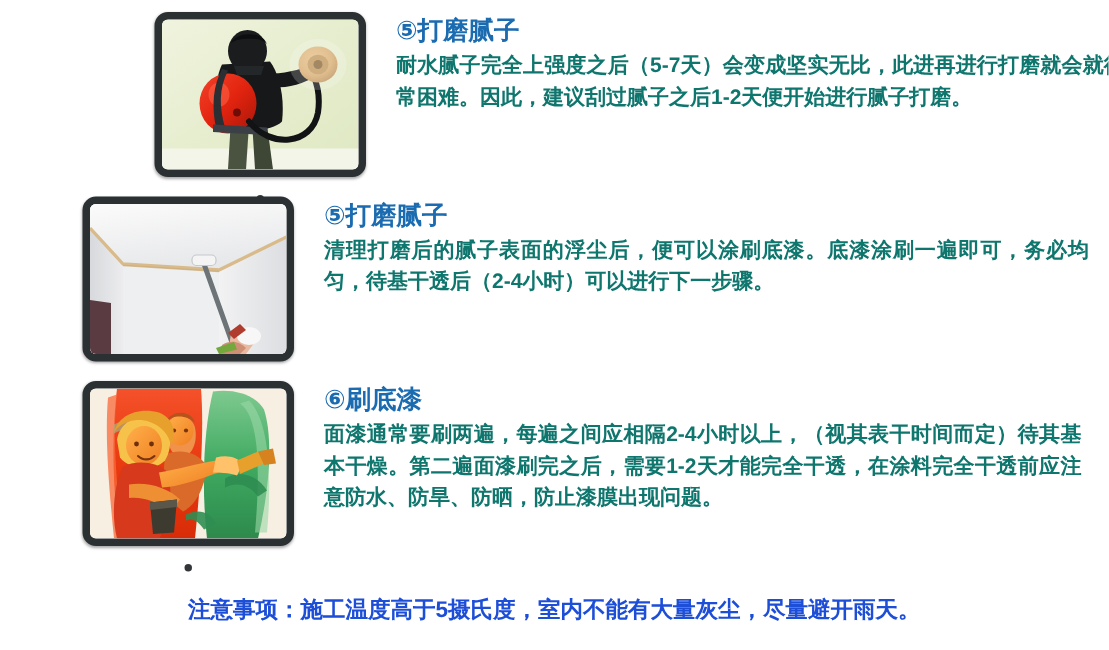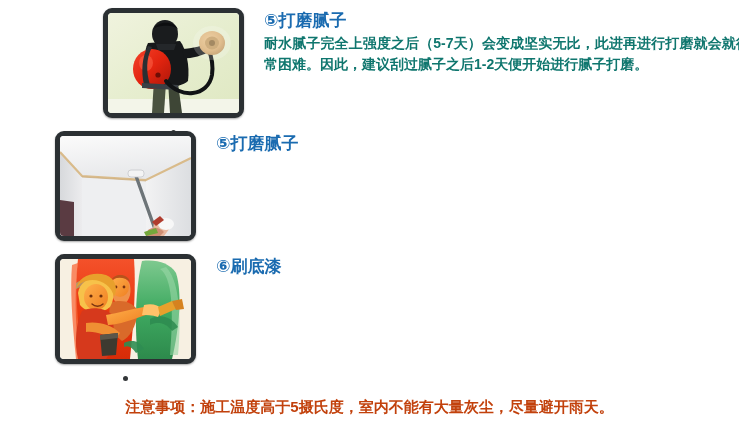--- a/index.html
+++ b/index.html
@@ -105,21 +105,21 @@
   .step-3 .step-body { max-width: 505px; }
   .step-2 .step-body { max-width: 510px; }
 
   
   .footer-note {
     position: absolute;
     left: 0;
     top: 396px;
     width: 739px;
     text-align: center;
-    color: #c2410c;
+    color: #1d4ed8;
     font-size: 15px;
     font-weight: bold;
     line-height: 22px;
     white-space: nowrap;
   }
 
   
   svg { display: block; width: 100%; height: 100%; }
 </style>
 </head>
@@ -236,20 +236,21 @@
 
             <ellipse cx="106" cy="88" rx="8" ry="6" fill="#f7f7f7"></ellipse>
             <path d="M92 86 L100 80 L104 84 L96 90 Z" fill="#b03c2e"></path>
           </svg>
         </div>
       </div>
       <div class="connector-dot dot-2"></div>
     </div>
     <div class="text-col">
       <div class="step-title">⑤打磨腻子</div>
+      <div class="step-body">清理打磨后的腻子表面的浮尘后，便可以涂刷底漆。底漆涂刷一遍即可，务必均匀，待基干透后（2-4小时）可以进行下一步骤。</div>
     </div>
   </div>
 
   <div class="step step-3">
     <div class="frame-col">
       <div class="photo-frame">
         <div class="photo-inner">
           <svg viewBox="0 0 131 100" preserveAspectRatio="none">
             <defs>
               <linearGradient id="orangeG" x1="0" y1="0" x2="0" y2="1">
@@ -306,18 +307,19 @@
             <path d="M40 76 L58 74 L56 96 L42 97 Z" fill="#3d3a30"></path>
             <path d="M40 76 L58 74 L58 79 L40 81 Z" fill="#5a564a"></path>
 
             <path d="M64 84 C72 80 80 82 84 90 L76 94 C72 88 68 86 64 88 Z" fill="#2f8d52" opacity="0.9"></path>
           </svg>
         </div>
       </div>
     </div>
     <div class="text-col">
       <div class="step-title">⑥刷底漆</div>
+      <div class="step-body">面漆通常要刷两遍，每遍之间应相隔2-4小时以上，（视其表干时间而定）待其基本干燥。第二遍面漆刷完之后，需要1-2天才能完全干透，在涂料完全干透前应注意防水、防旱、防晒，防止漆膜出现问题。</div>
     </div>
   </div>
 
   <div class="footer-note">注意事项：施工温度高于5摄氏度，室内不能有大量灰尘，尽量避开雨天。</div>
 
 </div>
 
 </body></html>

